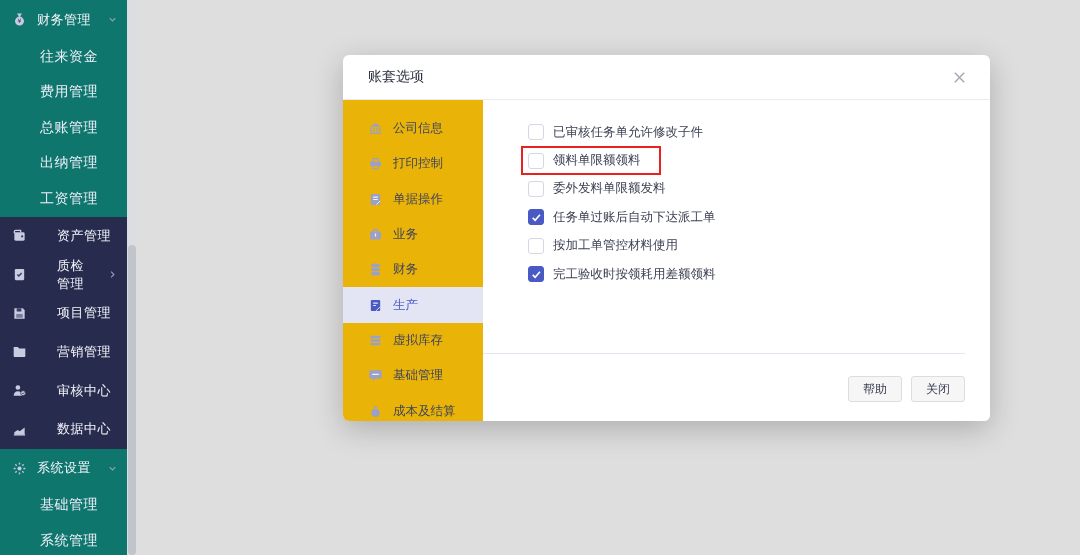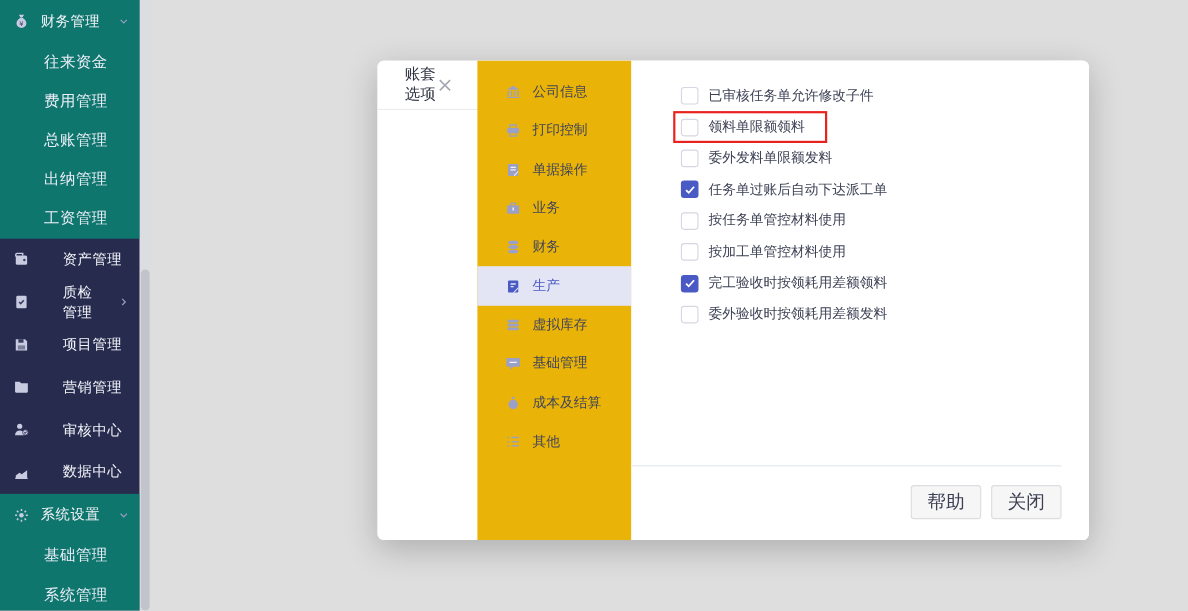--- a/index.html
+++ b/index.html
@@ -31,24 +31,24 @@
   .mid .s-parent{height:38.7px;gap:20px;}
 
   .sb-scrollbar{
     position:absolute;left:127px;top:0;width:10px;height:555px;
     background:#dcdde1;z-index:1;
   }
   .sb-thumb{position:absolute;left:1px;width:8px;top:245px;height:310px;background:#c2c4cc;border-radius:4px;}
 
   
   .modal{
-    position:absolute;left:343px;top:55px;width:647px;height:436px;
+    position:absolute;left:343px;top:55px;width:647px;height:366px;
     background:#fff;border-radius:6px;
     box-shadow:0 8px 30px rgba(0,0,0,.22);z-index:2;
-    display:flex;flex-direction:row;overflow:hidden;
+    display:flex;flex-direction:column;overflow:hidden;
   }
   .m-header{
     height:44px;flex:0 0 44px;display:flex;align-items:center;
     padding:0 22px 0 25px;border-bottom:1px solid #ececee;
   }
   .m-title{font-size:14px;color:#2f3342;}
   .m-close{
     margin-left:auto;width:18px;height:18px;display:flex;align-items:center;justify-content:center;
     color:#a4a7b2;cursor:pointer;
   }
@@ -77,21 +77,21 @@
     width:16px;height:16px;flex:0 0 16px;border:1px solid #d5d7e2;border-radius:3px;
     background:#fff;box-sizing:border-box;cursor:pointer;
     display:flex;align-items:center;justify-content:center;color:transparent;
   }
   .cb.checked{background:#4a5ac4;border-color:#4a5ac4;color:#fff;}
   .cb-label{margin-left:9px;font-size:12.5px;color:#3d4154;cursor:pointer;white-space:nowrap;}
 
   .m-divider{position:absolute;left:0;right:25px;bottom:67px;height:1px;background:#e2e6f0;}
   .m-footer{position:absolute;right:25px;bottom:19px;display:flex;gap:9px;}
   .m-btn{
-    padding:6px 14px;font-size:17px;color:#3c4052;background:#f6f6f7;
+    padding:6px 14px;font-size:12px;color:#3c4052;background:#f6f6f7;
     border:1px solid #dddde1;border-radius:3px;cursor:pointer;line-height:1;
     font-family:inherit;
   }
   svg{display:block;}
 </style>
 </head>
 <body>
 
 <div class="stage">
 
@@ -366,45 +366,29 @@
                 </svg>
               </span>
             <span class="cb-label">任务单过账后自动下达派工单</span>
           </div>
           <div class="cb-row">
             <span class="cb">
                 <svg width="11" height="11" viewBox="0 0 16 16" fill="none" stroke="currentColor" stroke-width="2.4">
                   <path d="M2.5 8.5l3.5 3.5 7-8"></path>
                 </svg>
               </span>
-            <span class="cb-label">按任务单管控材料使用</span>
-          </div>
-          <div class="cb-row">
-            <span class="cb">
-                <svg width="11" height="11" viewBox="0 0 16 16" fill="none" stroke="currentColor" stroke-width="2.4">
-                  <path d="M2.5 8.5l3.5 3.5 7-8"></path>
-                </svg>
-              </span>
             <span class="cb-label">按加工单管控材料使用</span>
           </div>
           <div class="cb-row">
             <span class="cb checked">
                 <svg width="11" height="11" viewBox="0 0 16 16" fill="none" stroke="currentColor" stroke-width="2.4">
                   <path d="M2.5 8.5l3.5 3.5 7-8"></path>
                 </svg>
               </span>
             <span class="cb-label">完工验收时按领耗用差额领料</span>
-          </div>
-          <div class="cb-row">
-            <span class="cb">
-                <svg width="11" height="11" viewBox="0 0 16 16" fill="none" stroke="currentColor" stroke-width="2.4">
-                  <path d="M2.5 8.5l3.5 3.5 7-8"></path>
-                </svg>
-              </span>
-            <span class="cb-label">委外验收时按领耗用差额发料</span>
           </div>
         </div>
 
         <div class="m-divider"></div>
         <div class="m-footer">
           <button class="m-btn">帮助</button>
           <button class="m-btn">关闭</button>
         </div>
       </div>
 

